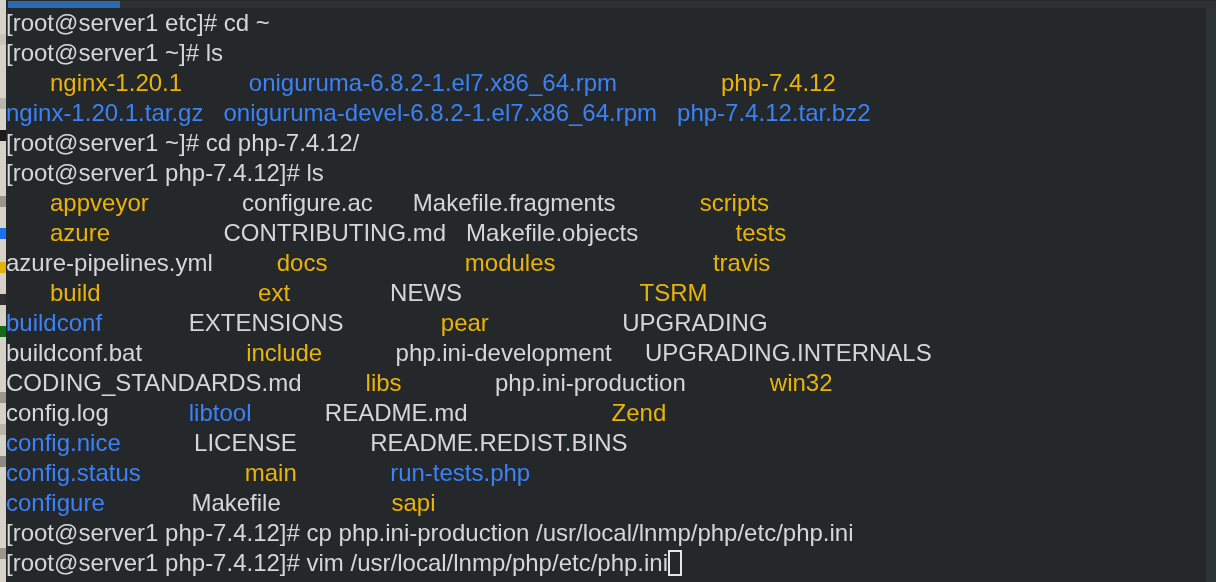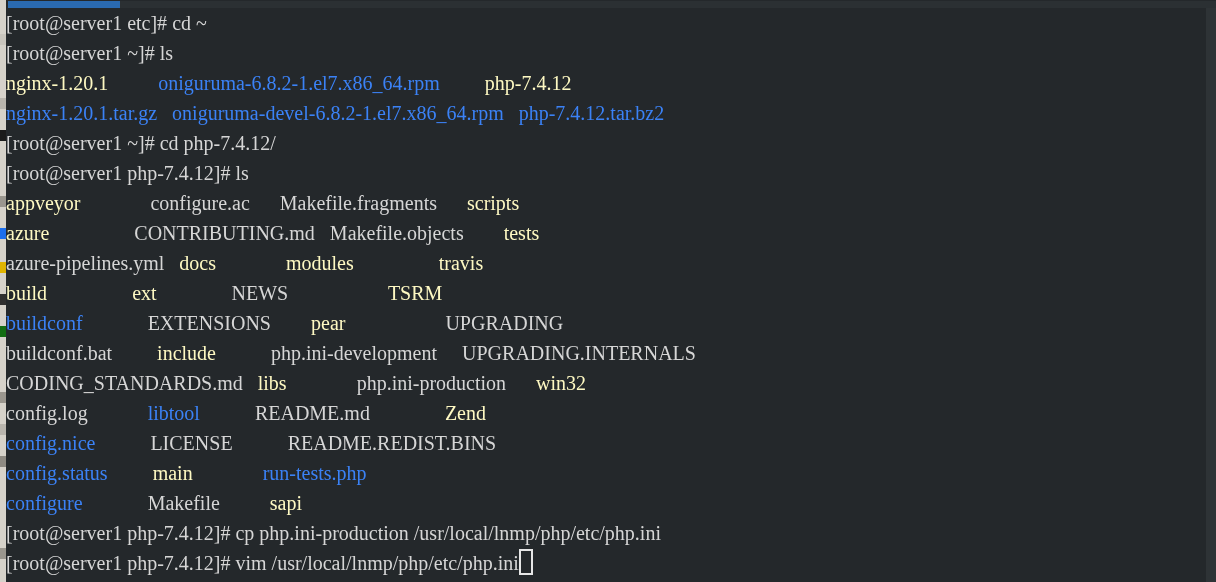--- a/index.html
+++ b/index.html
@@ -62,35 +62,35 @@
     z-index: 4;
   }
 
   
   .term {
     position: absolute;
     left: 6px; top: 8px;
     width: 1204px;
     height: 574px;
     z-index: 3;
-    font-family: Liberation Serif, serif;
-    font-size: 20px;
+    font-family: Liberation Sans, sans-serif;
+    font-size: 24px;
     line-height: 30px;
     letter-spacing: 0px;
     color: #d8d8d8;
     white-space: pre;
   }
   .line {
     height: 30px;
     line-height: 30px;
     white-space: pre;
     position: relative;
   }
   .c-white  { color: #d6d6d6; }
-  .c-blue   { color: #fef9c3; }
+  .c-blue   { color: #eab308; margin-left: 44px; }
   .c-green  { color: #3b82f6; }
 
   .cursor {
     display: inline-block;
     width: 14.3px;
     height: 26px;
     vertical-align: -5px;
     border: 2px solid #e6e6e6;
     background: transparent;
   }

